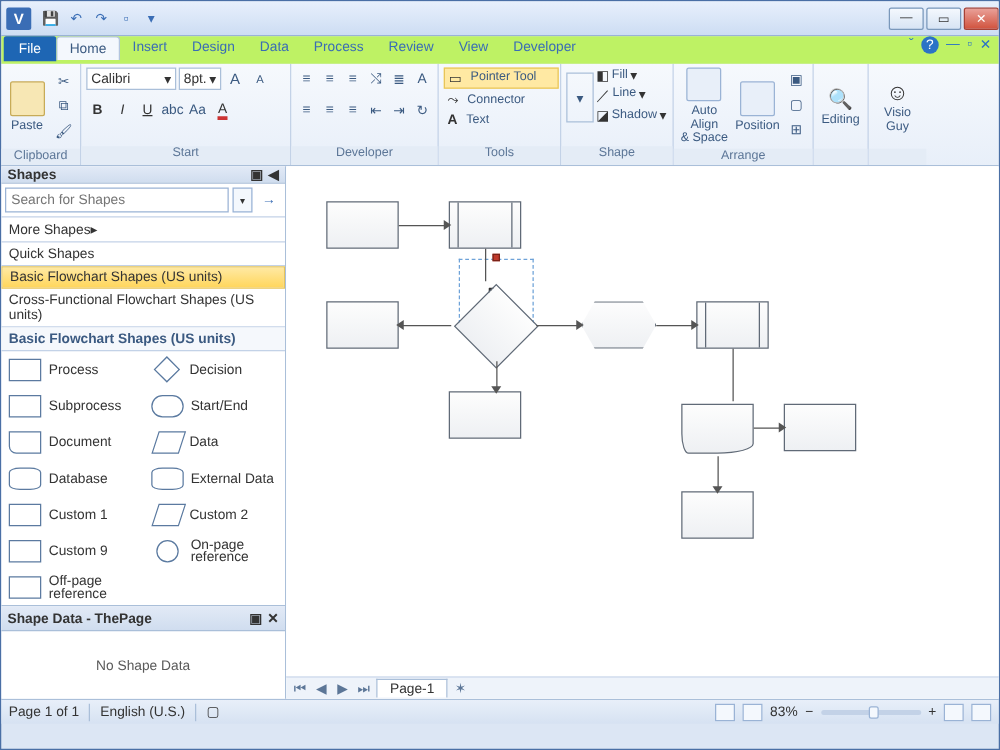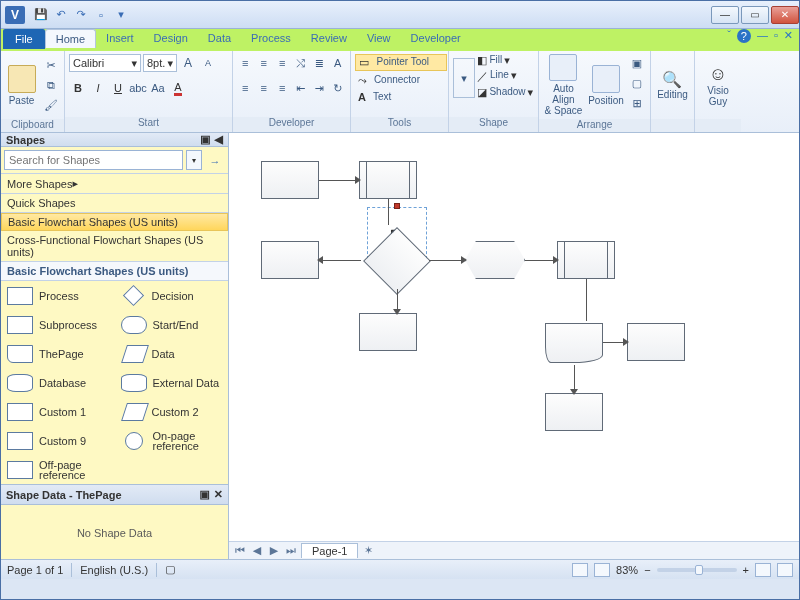--- a/index.html
+++ b/index.html
@@ -31,21 +31,21 @@
 .sel{height:18px;border:1px solid #aabfd9;background:#fff;font-size:10px;padding:1px 3px;display:flex;align-items:center;justify-content:space-between}
 .fontname{width:72px}
 .fontsize{width:34px}
 .row{display:flex;gap:2px}
 .col{display:flex;flex-direction:column;gap:3px}
 .ico{width:18px;height:18px;display:inline-flex;align-items:center;justify-content:center;color:#3b5a81;border:1px solid transparent}
 .pt{background:#ffe9a3;border:1px solid #e8c559}
 .lab{font-size:10px;color:#3b5a81}
 
 .workarea{display:flex;height:426px}
-.shapes{width:228px;background:#fef9c3;border-right:1px solid #aabfd9;display:flex;flex-direction:column}
+.shapes{width:228px;background:#ffffff;border-right:1px solid #aabfd9;display:flex;flex-direction:column}
 .panel-hdr{height:20px;background:linear-gradient(#e2eaf6,#d0ddef);display:flex;align-items:center;padding:0 5px;color:#3b5a81;font-weight:bold;font-size:11px;border-bottom:1px solid #aabfd9}
 .panel-hdr .ctrls{margin-left:auto;display:flex;gap:4px;font-size:10px;color:#5c7697}
 .searchbar{display:flex;padding:3px;border-bottom:1px solid #c3d2e7;gap:3px}
 .searchbar input{flex:1;height:20px;border:1px solid #9ab3d5;padding:1px 4px;font-size:11px}
 .searchbar .drop{width:16px;height:20px;border:1px solid #9ab3d5;background:#f4f8fd;display:flex;align-items:center;justify-content:center;font-size:8px}
 .searchbar .go{width:20px;height:20px;display:flex;align-items:center;justify-content:center;color:#3a6db5}
 .accordion .item{padding:3px 6px;border-bottom:1px solid #c3d2e7;color:#3b5a81;cursor:default;display:flex;align-items:center;}
 .accordion .item.sel{background:linear-gradient(#ffe9a3,#ffd65c);border:1px solid #e8c559}
 .stencil-hdr{padding:3px 6px;font-weight:bold;color:#3b5a81;border-bottom:1px solid #c3d2e7;background:#f5f8fc}
 .stencil{display:grid;grid-template-columns:1fr 1fr;gap:0}
@@ -322,21 +322,21 @@
       <div class="cell">
           <div class="glyph"></div>
           <span>Subprocess</span>
         </div>
       <div class="cell">
           <div class="glyph startend"></div>
           <span>Start/End</span>
         </div>
       <div class="cell">
           <div class="glyph document"></div>
-          <span>ThePage</span>
+          <span>Document</span>
         </div>
       <div class="cell">
           <div class="glyph data"></div>
           <span>Data</span>
         </div>
       <div class="cell">
           <div class="glyph db"></div>
           <span>Database</span>
         </div>
       <div class="cell">

